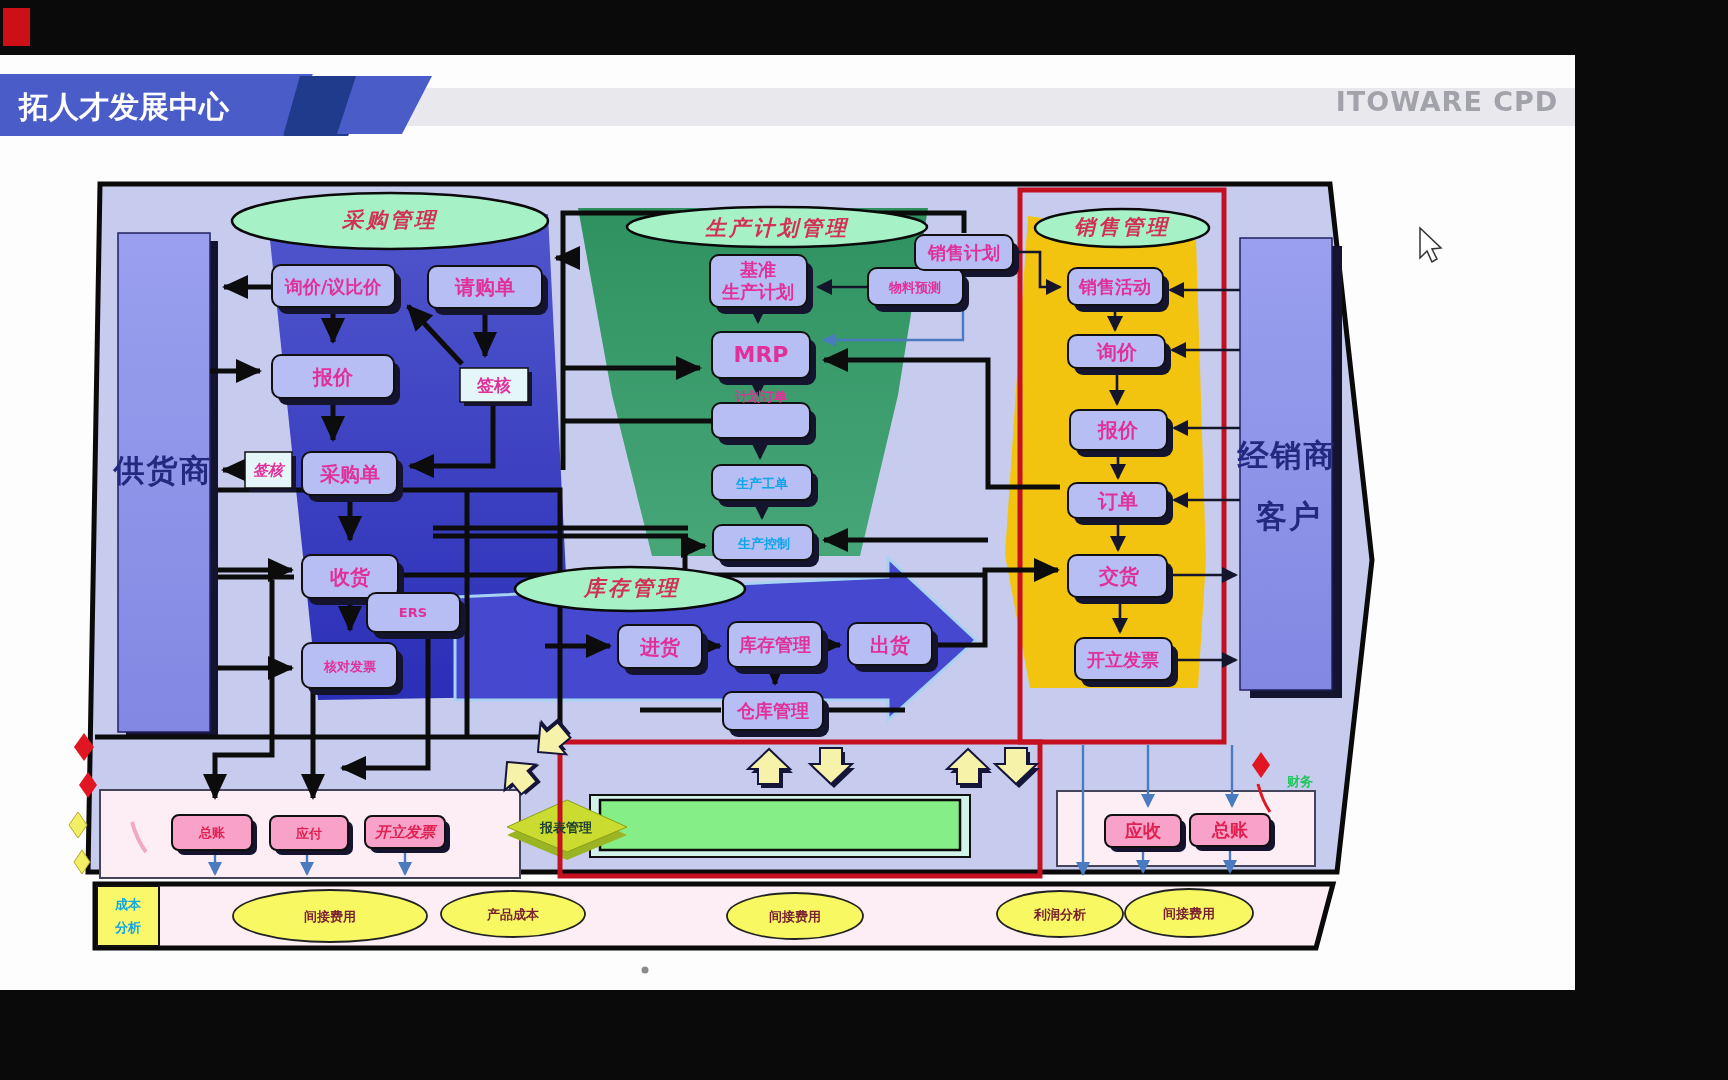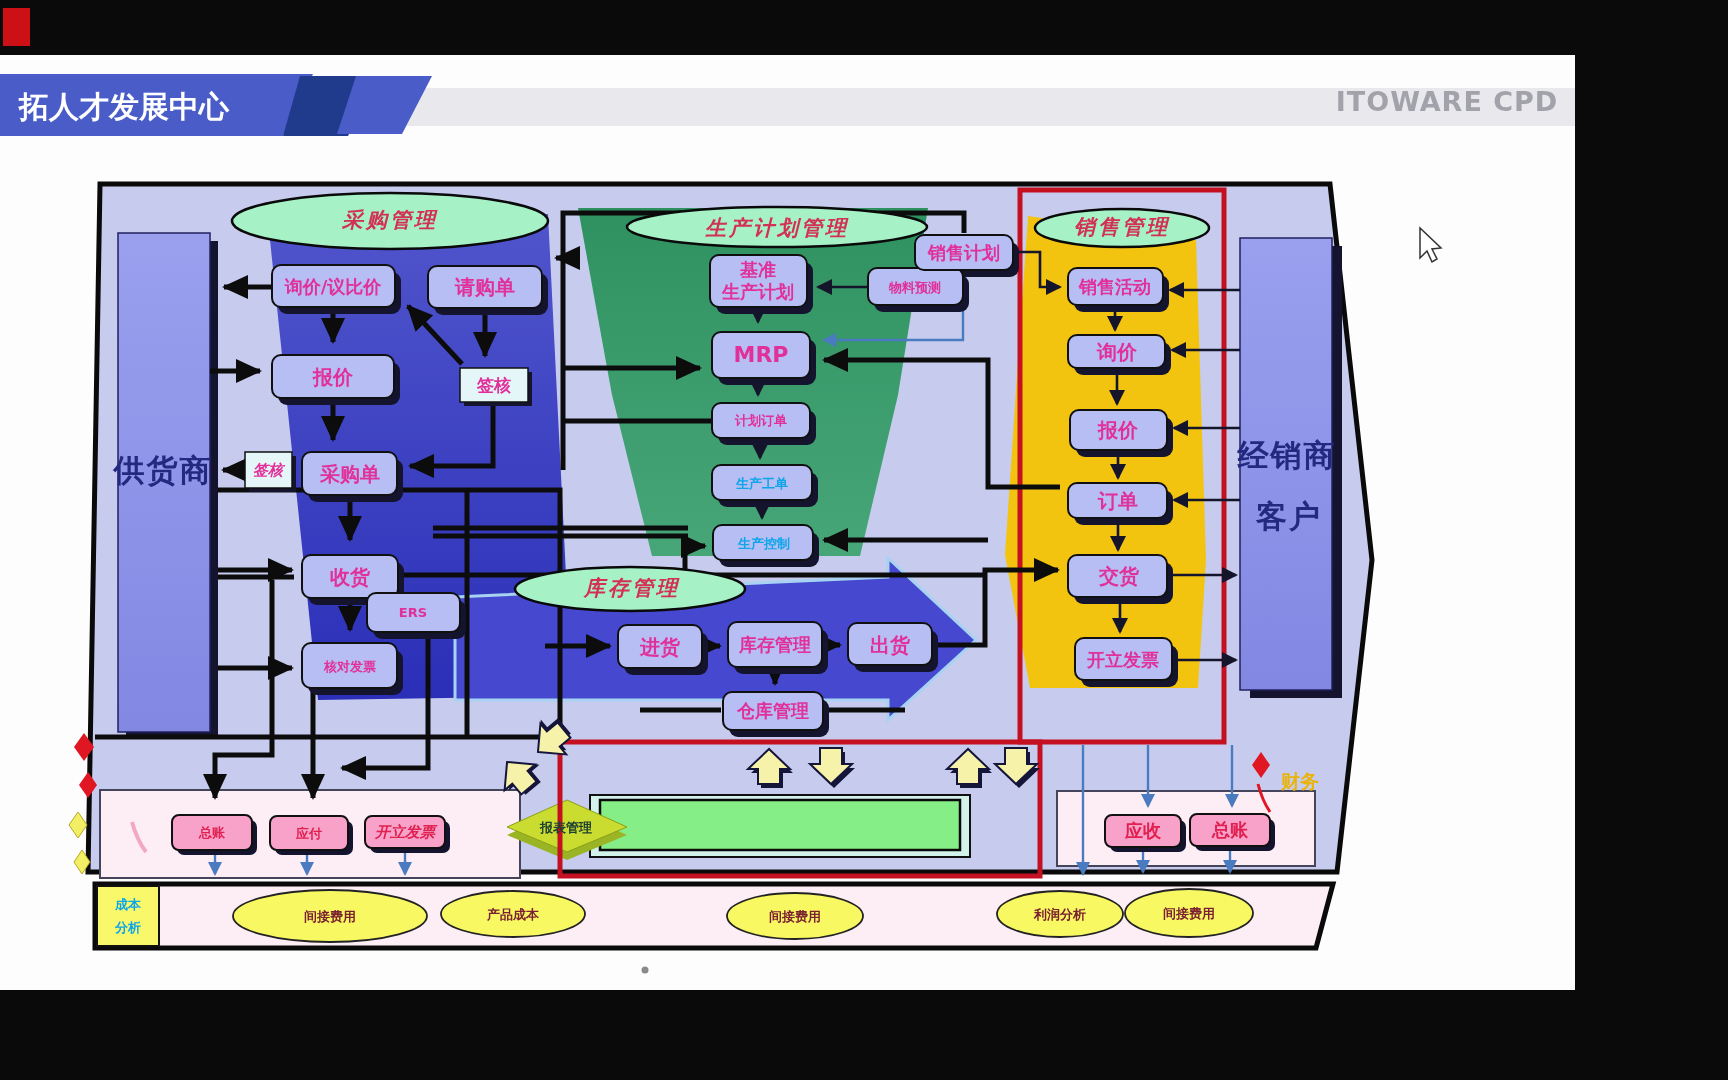--- a/index.html
+++ b/index.html
@@ -15,21 +15,21 @@
   .blk{color:#0ea5e9;}
   .fin{color:#e02050;}
   .s18{font-size:18px;}
   .s17{font-size:17px;}
   .s15{font-size:15px;font-style:italic;}
   .s19{font-size:13px;}
   .s22{font-size:22px;}
   .s25{font-size:25px;}
   .dkgreen{color:#1e4030;}
   .ydark{color:#7a2030;}
-  .white{color:#eab308;font-size:19px;}
+  .white{color:#22c55e;font-size:13px;}
 </style>
 </head>
 <body>
 
 <div class="stage">
 <svg width="1728" height="1080" viewBox="0 0 1728 1080">
   <defs>
     <linearGradient id="gP" x1="0" y1="0" x2="0" y2="1">
       <stop offset="0" stop-color="#5055cc"></stop>
           <stop offset="1" stop-color="#2b2fb8"></stop>
@@ -316,21 +316,21 @@
 <div class="L" style="left:350px;top:474px">采购单</div>
 <div class="L" style="left:350px;top:577px">收货</div>
 <div class="L s19" style="left:413px;top:612px">ERS</div>
 <div class="L s19" style="left:350px;top:666px">核对发票</div>
 
 <div class="L s18" style="left:758px;top:270px">基准</div>
 <div class="L s18" style="left:758px;top:292px">生产计划</div>
 <div class="L s19" style="left:915px;top:287px">物料预测</div>
 <div class="L s18" style="left:964px;top:253px">销售计划</div>
 <div class="L s22" style="left:761px;top:355px">MRP</div>
-<div class="L s19" style="left:761px;top:420px">计划订单</div>
+<div class="L s19" style="left:761px;top:396px">计划订单</div>
 <div class="L s19 blk" style="left:762px;top:483px">生产工单</div>
 <div class="L s19 blk" style="left:764px;top:543px">生产控制</div>
 
 <div class="L" style="left:660px;top:647px">进货</div>
 <div class="L s18" style="left:775px;top:645px">库存管理</div>
 <div class="L" style="left:890px;top:645px">出货</div>
 <div class="L s18" style="left:773px;top:711px">仓库管理</div>
 
 <div class="L s18" style="left:1115px;top:287px">销售活动</div>
 <div class="L" style="left:1117px;top:352px">询价</div>

